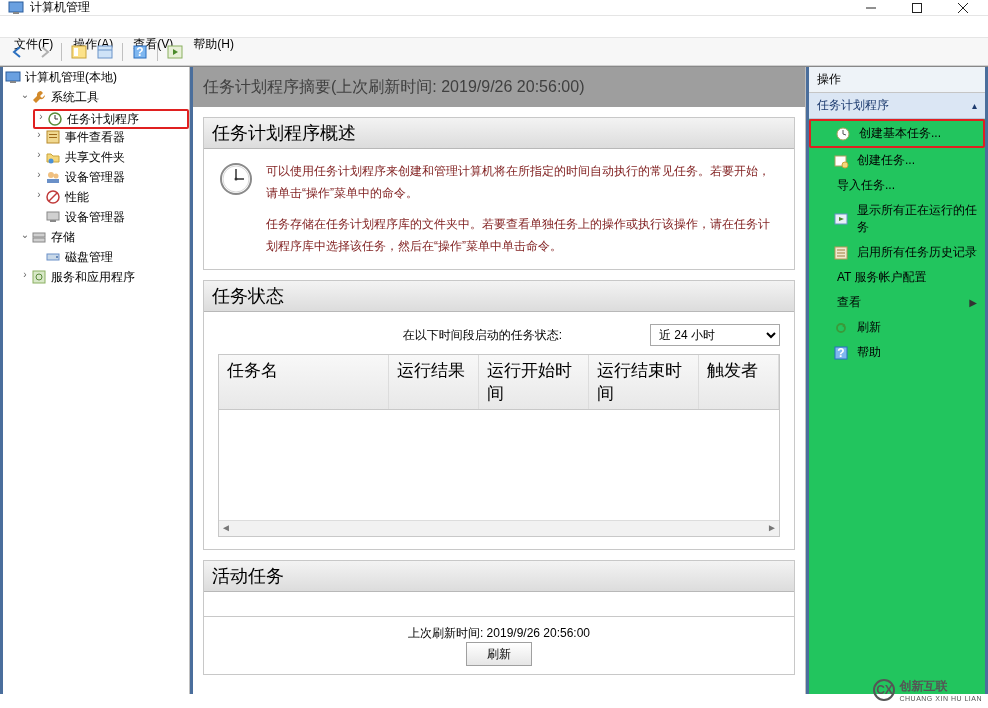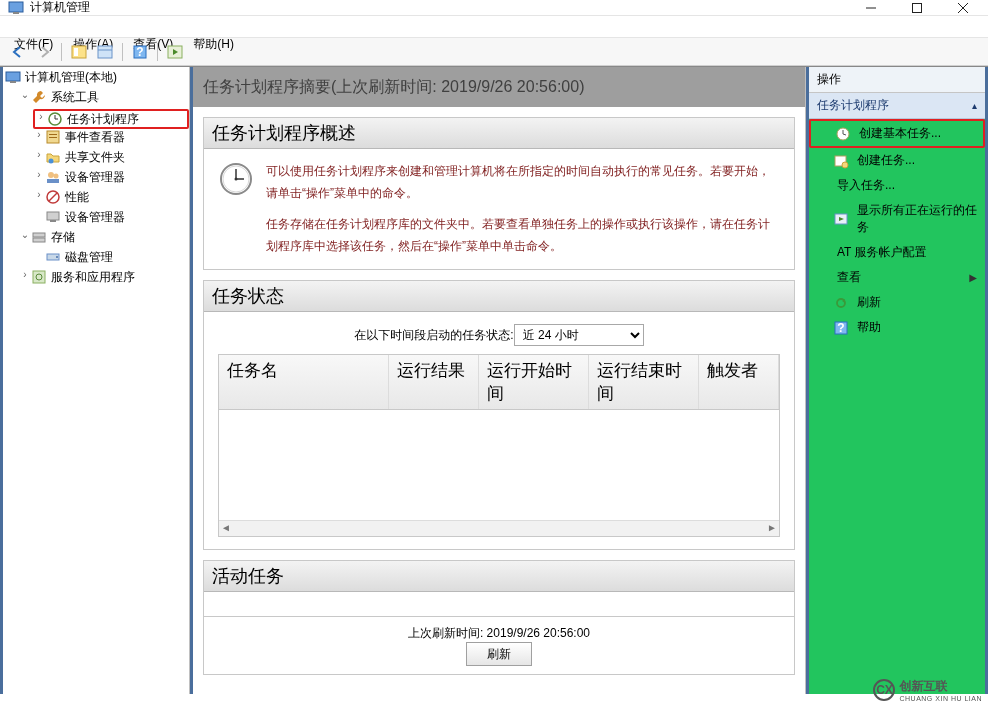--- a/index.html
+++ b/index.html
@@ -43,22 +43,22 @@
 
 
 .group { border:1px solid #c8c8c8; }
 .group .ghdr { background:linear-gradient(#f3f3f3,#dcdcdc); border-bottom:1px solid #b8b8b8; padding:3px 8px; font-size:18px; }
 .group .gbody { padding:12px 14px; }
 
 .overview { display:flex; gap:12px; }
 .overview .clock { width:36px; height:36px; flex-shrink:0; }
 .overview p { line-height:1.8; color:#7f1d1d; }
 
-.statusline { display:flex; align-items:center; justify-content:center; margin-bottom:8px; }
-.statusline select { width:130px; height:22px; border:1px solid #a8a8a8; background:#fff; padding:0 4px; }
+.statusline { display:flex; align-items:center; justify-content:flex-end; margin-bottom:8px;gap:44px; }
+.statusline select { width:130px; height:22px; border:1px solid #a8a8a8; background:#fff; padding:0 4px;margin-left:44px; }
 
 .summary { margin:6px 0 14px; }
 
 .tasktable { border:1px solid #c8c8c8; }
 .tasktable .thead { display:flex; background:linear-gradient(#f8f8f8,#e8e8e8); border-bottom:1px solid #c8c8c8; }
 .tasktable .th { padding:4px 8px; border-right:1px solid #dcdcdc; font-size:17px; }
 .tasktable .tbody { height:110px; background:#fff; }
 .tasktable .tscroll { height:16px; background:#f1f1f1; border-top:1px solid #dcdcdc; position:relative; }
 .tasktable .tscroll::before, .tasktable .tscroll::after { content:"◄"; position:absolute; left:2px; top:1px; font-size:10px; color:#777; }
 .tasktable .tscroll::after { content:"►"; left:auto; right:2px; }
@@ -395,20 +395,31 @@
     </div>
     <div class="ract">
       <span class="ic">
           <svg width="16" height="16">
             <rect x="2" y="3" width="12" height="10" fill="#e8f0f8" stroke="#6a93c8"></rect>
             <polygon points="6,6 11,8 6,10" fill="#4a8a2a"></polygon>
           </svg>
         </span>
       <span>显示所有正在运行的任务</span>
     </div>
+    <div class="ract">
+      <span class="ic">
+          <svg width="16" height="16">
+            <rect x="2" y="2" width="12" height="12" fill="#f0e8d0" stroke="#b89a5a"></rect>
+            <line x1="4" y1="5" x2="12" y2="5" stroke="#a08040"></line>
+            <line x1="4" y1="8" x2="12" y2="8" stroke="#a08040"></line>
+            <line x1="4" y1="11" x2="12" y2="11" stroke="#a08040"></line>
+          </svg>
+        </span>
+      <span>启用所有任务历史记录</span>
+    </div>
     <div class="ract indent">
       <span>AT 服务帐户配置</span>
     </div>
     <div class="ract indent">
       <span>查看</span>
       <span class="caret">▶</span>
     </div>
     <div class="ract">
       <span class="ic">
           <svg width="16" height="16">

